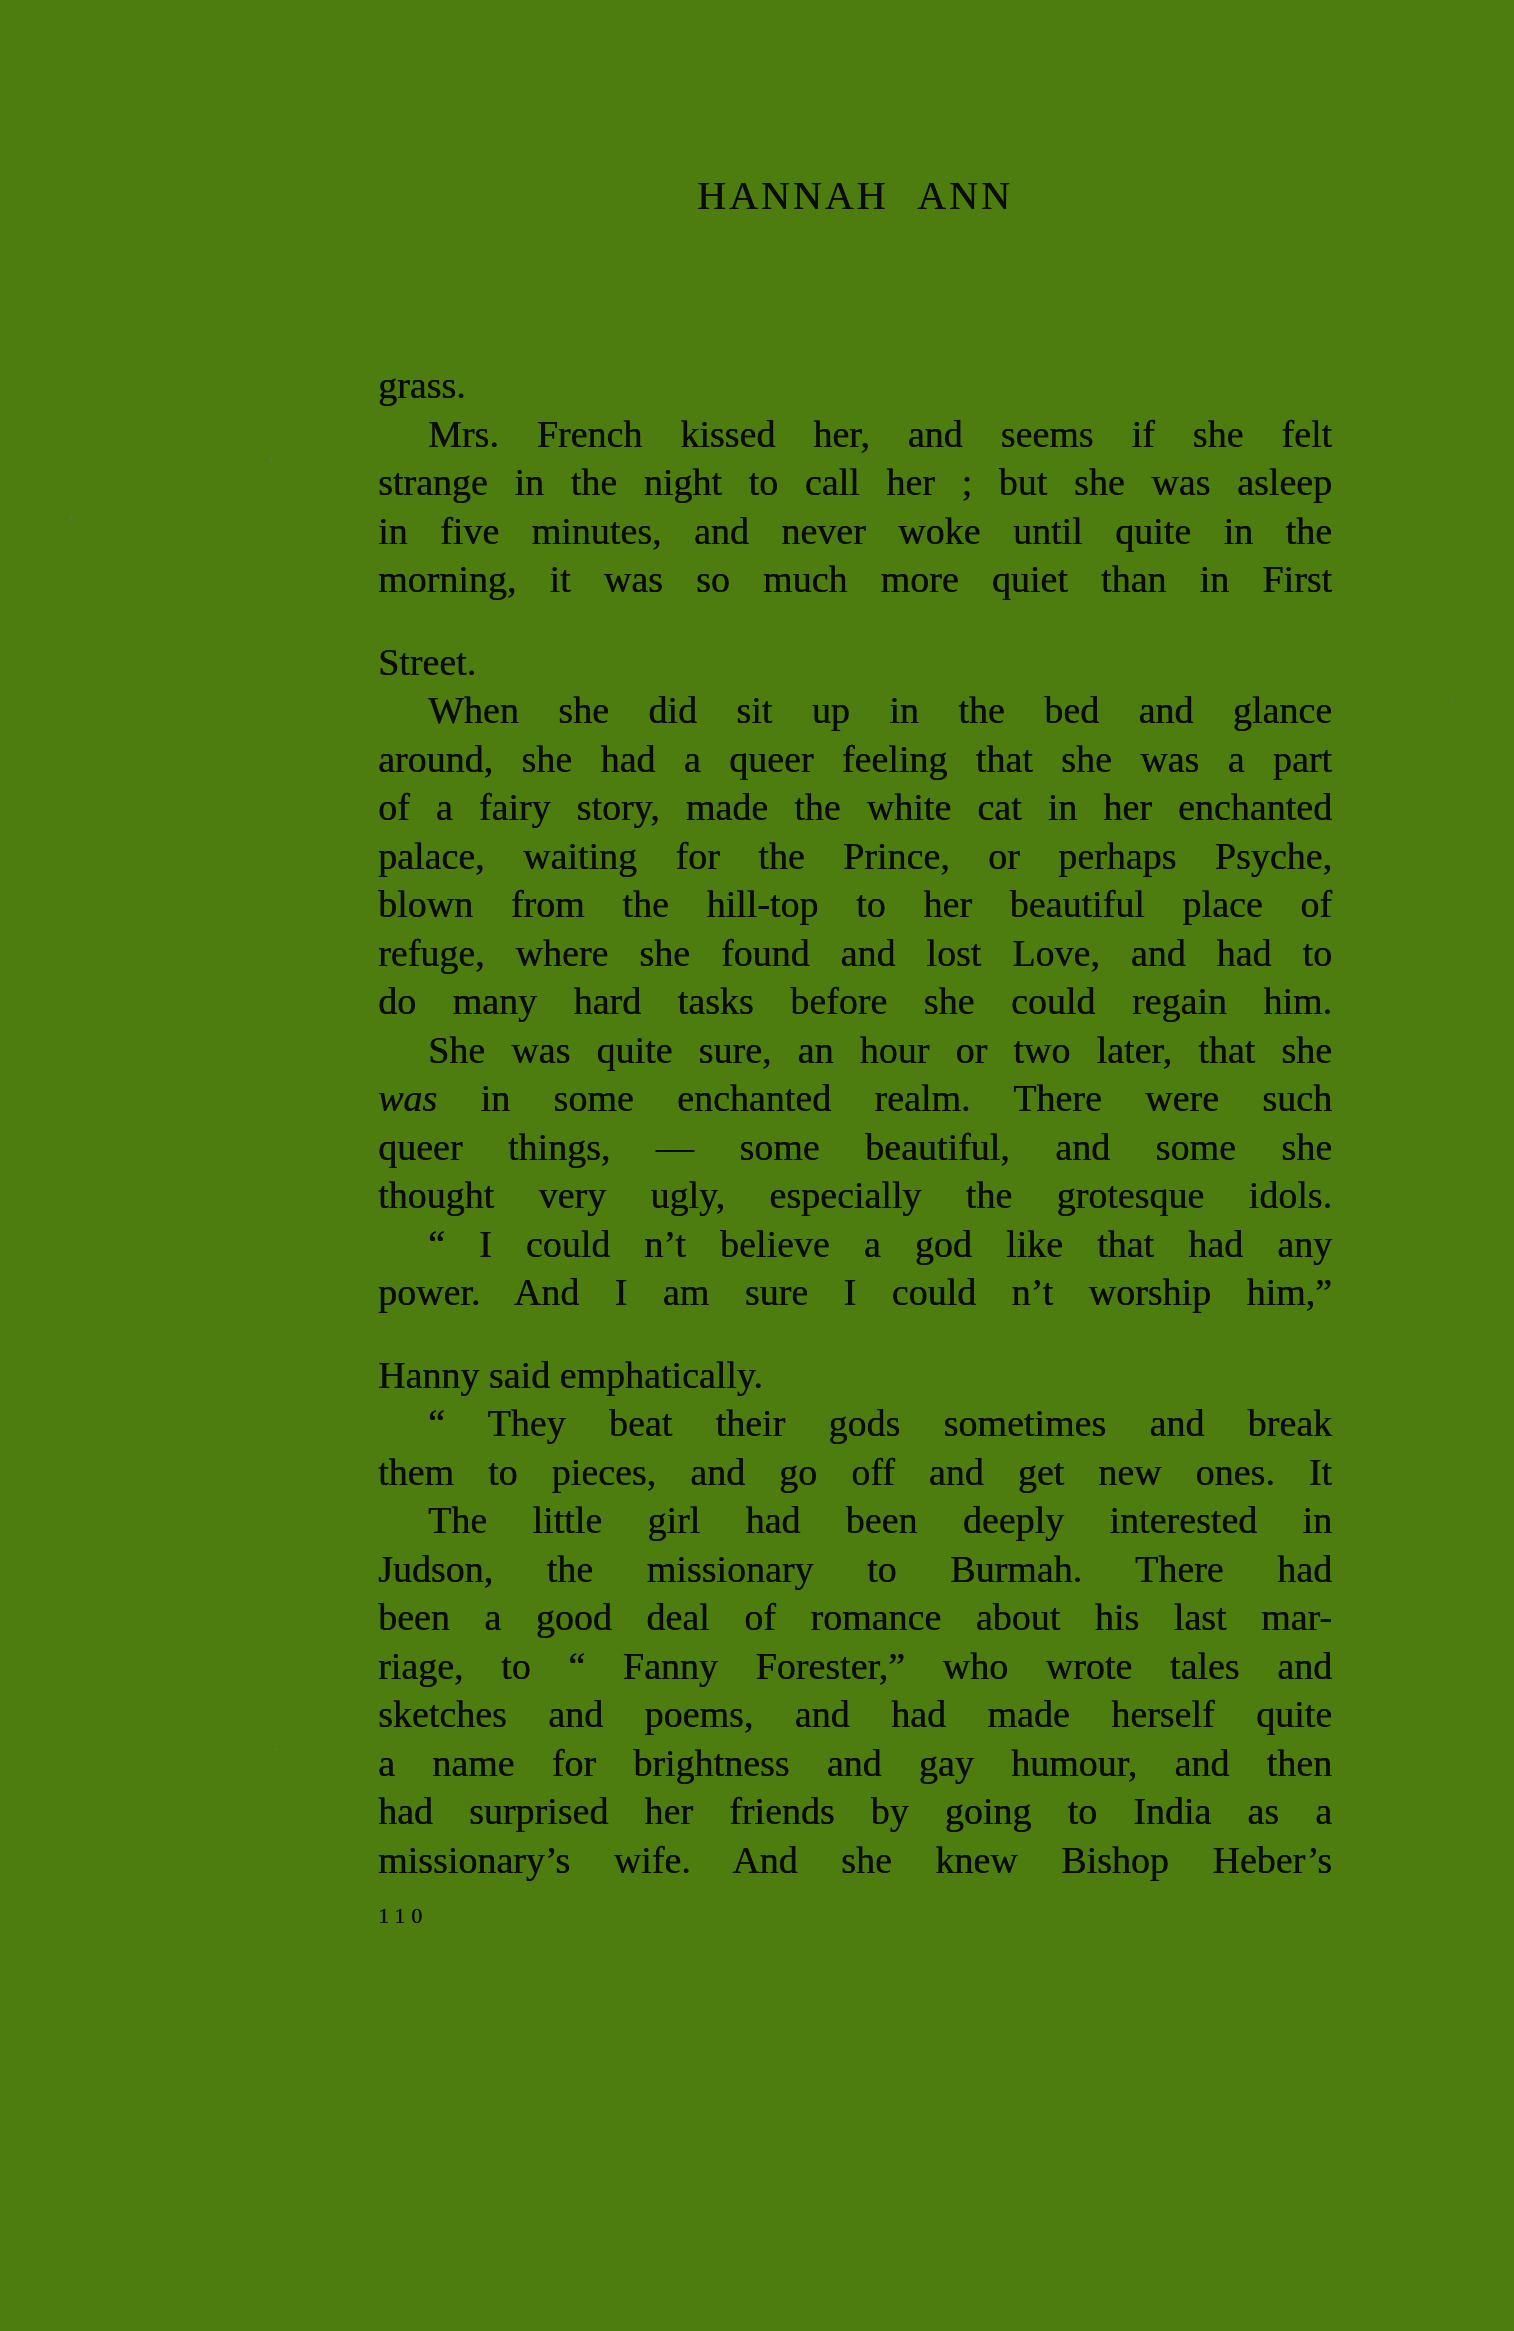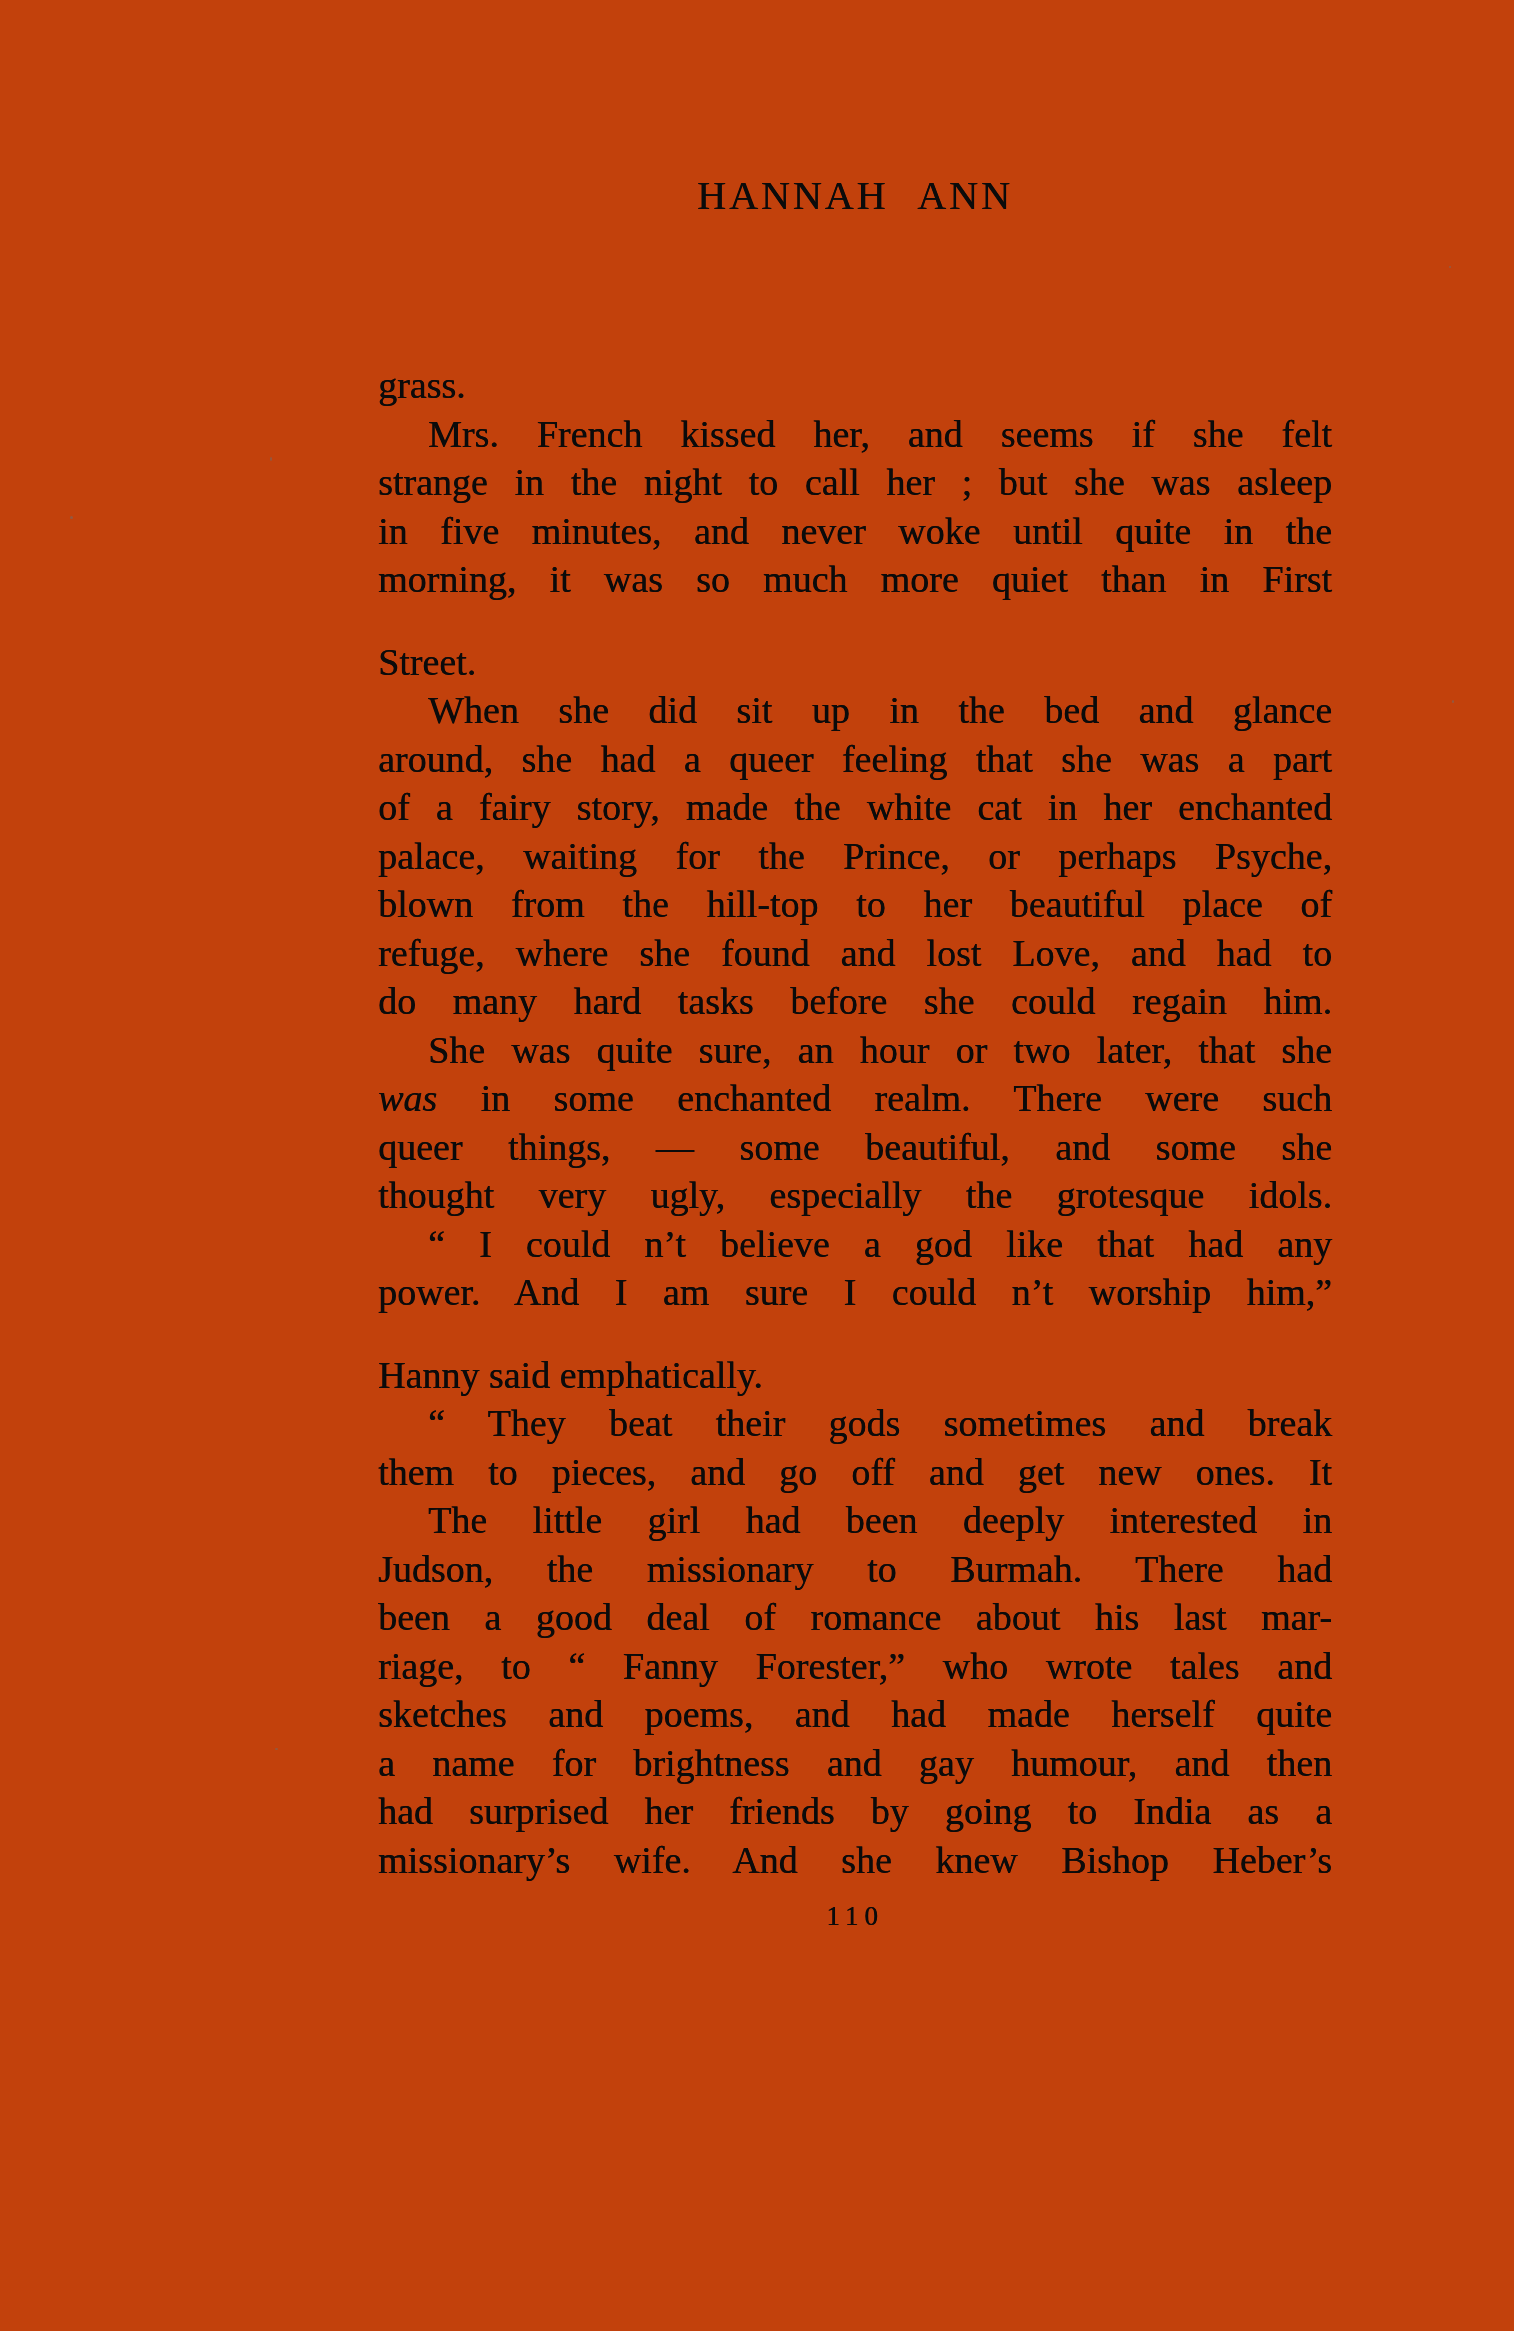--- a/index.html
+++ b/index.html
@@ -4,21 +4,21 @@
 <style>
   html, body {
     margin: 0;
     padding: 0;
     background: #ffffff;
   }
   .page {
     position: relative;
     width: 1514px;
     height: 2331px;
-    background: #c2410c;
+    background: #4d7c0f;
     overflow: hidden;
     font-family: "Liberation Serif", "DejaVu Serif", serif;
     color: #0b0b0b;
   }
   .running-header {
     position: absolute;
     top: 176px;
     left: 378px;
     width: 954px;
     text-align: center;
@@ -53,22 +53,21 @@
     text-indent: 50px;
   }
   .line em {
     font-style: italic;
   }
   .page-number {
     position: absolute;
     top: 1898px;
     left: 378px;
     width: 954px;
-    text-align: center;
-    font-size: 27px;
+    font-size: 22px;
     line-height: 36px;
     letter-spacing: 6px;
     text-shadow: 0.4px 0 0 currentColor;
   }
   .speck {
     position: absolute;
     background: #6d6d6d;
     opacity: 0.55;
     border-radius: 50%;
   }

